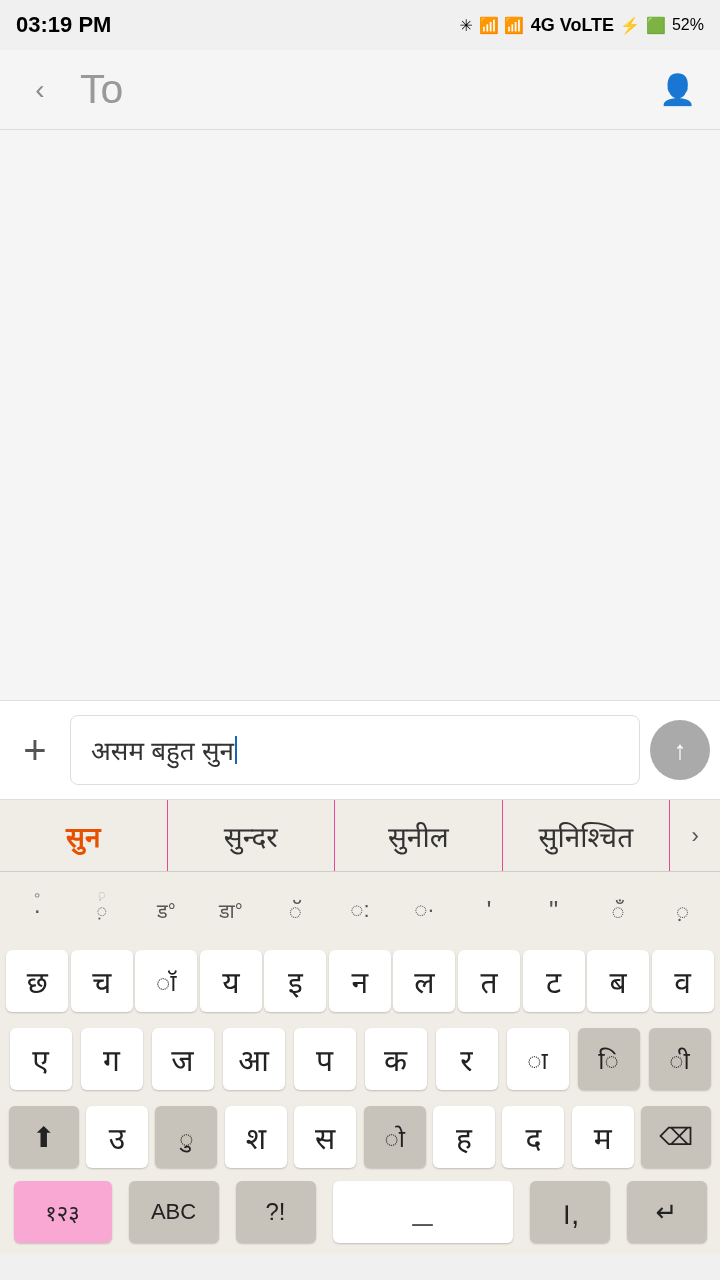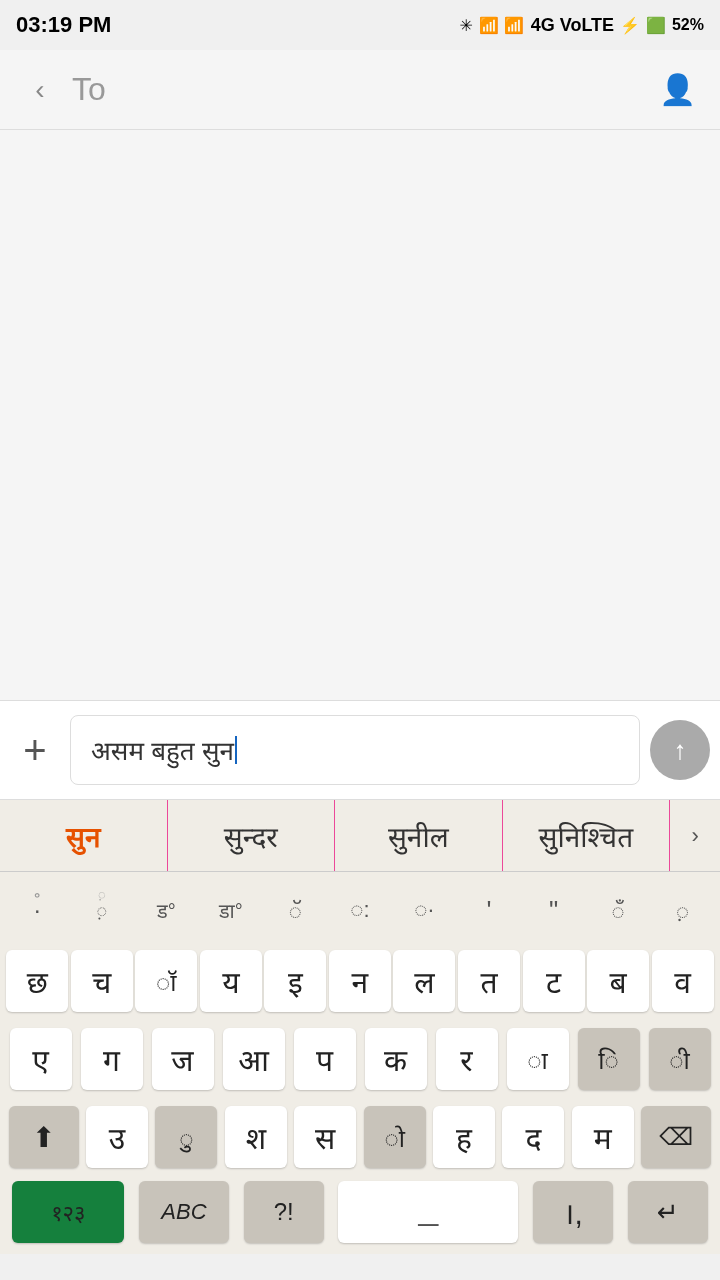--- a/index.html
+++ b/index.html
@@ -27,21 +27,21 @@
       font-weight: bold;
       color: #000;
     }
     #status-icons {
       display: flex;
       align-items: center;
       gap: 6px;
       font-size: 16px;
       color: #000;
     }
-    #battery-text { font-size: 16px; font-weight: bold; }
+    #battery-text { font-size: 16px; font-weight: normal; }
 
     
     #header-bar {
       width: 720px;
       height: 80px;
       background: #f5f5f5;
       border-bottom: 1px solid #ddd;
       display: flex;
       align-items: center;
       justify-content: space-between;
@@ -53,24 +53,24 @@
       display: flex;
       align-items: center;
       justify-content: center;
       cursor: pointer;
     }
     #back-icon {
       font-size: 28px;
       color: #888;
     }
     #to-label {
-      font-size: 32px;
+      font-size: 41px;
       color: #999;
       flex: 1;
-      margin-left: 12px;
+      margin-left: 20px;
     }
     #contact-button {
       width: 44px;
       height: 44px;
       display: flex;
       align-items: center;
       justify-content: center;
       cursor: pointer;
     }
     #contact-icon {
@@ -246,29 +246,28 @@
     .key-shift {
       width: 70px;
       background: #c8c3ba;
     }
     .key-backspace {
       width: 70px;
       background: #c8c3ba;
       font-size: 24px;
     }
     .key-symbol {
-      width: 112px;
+      width: 98px;
       font-size: 22px;
-      background: #15803d;
+      background: #f9a8d4;
     }
     .key-abc {
       width: 90px;
       font-size: 22px;
       background: #c8c3ba;
-      font-style: italic;
     }
     .key-special-char {
       font-size: 24px;
       background: #c8c3ba;
     }
     .key-space {
       width: 180px;
       background: #fff;
     }
     .key-punctuation {

